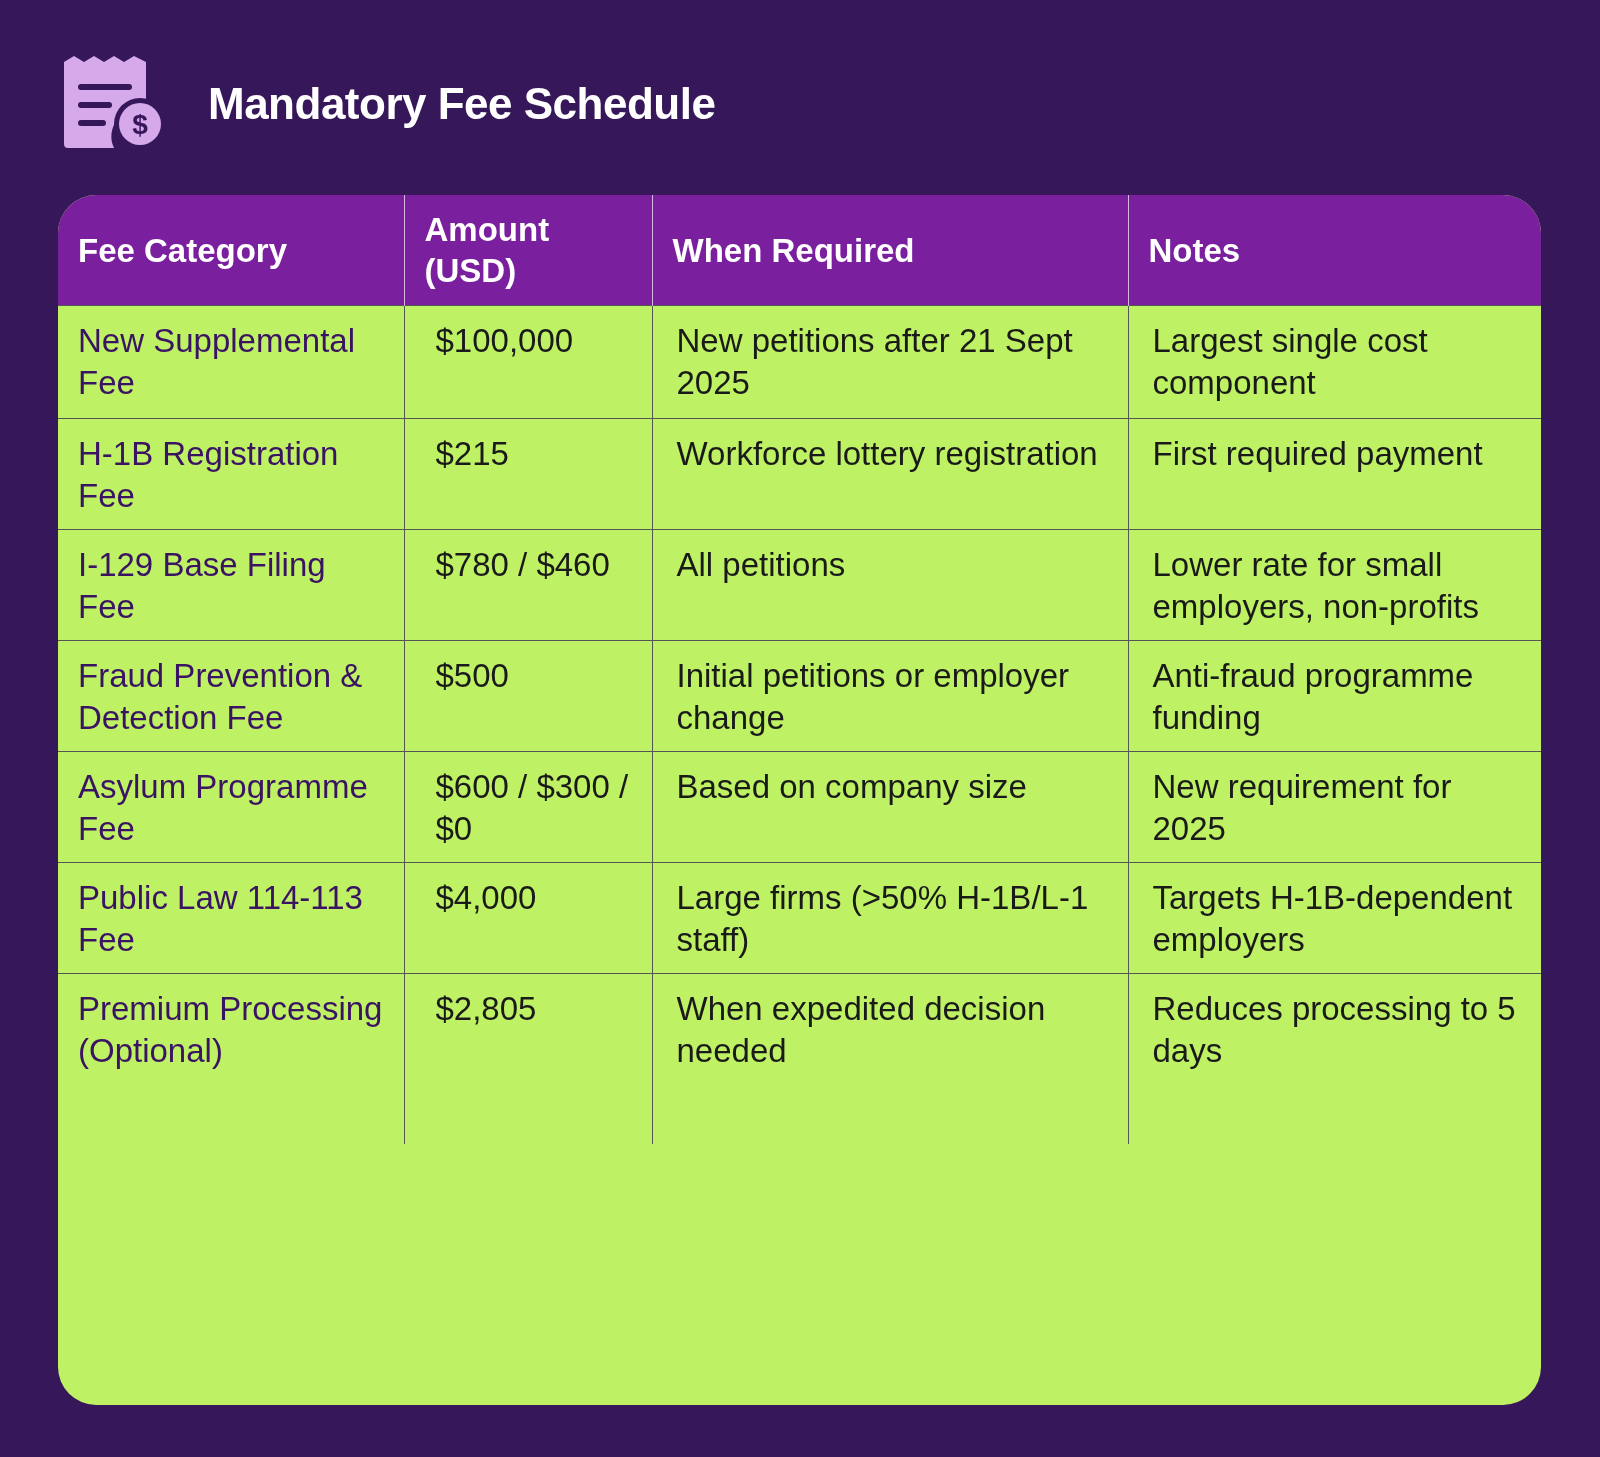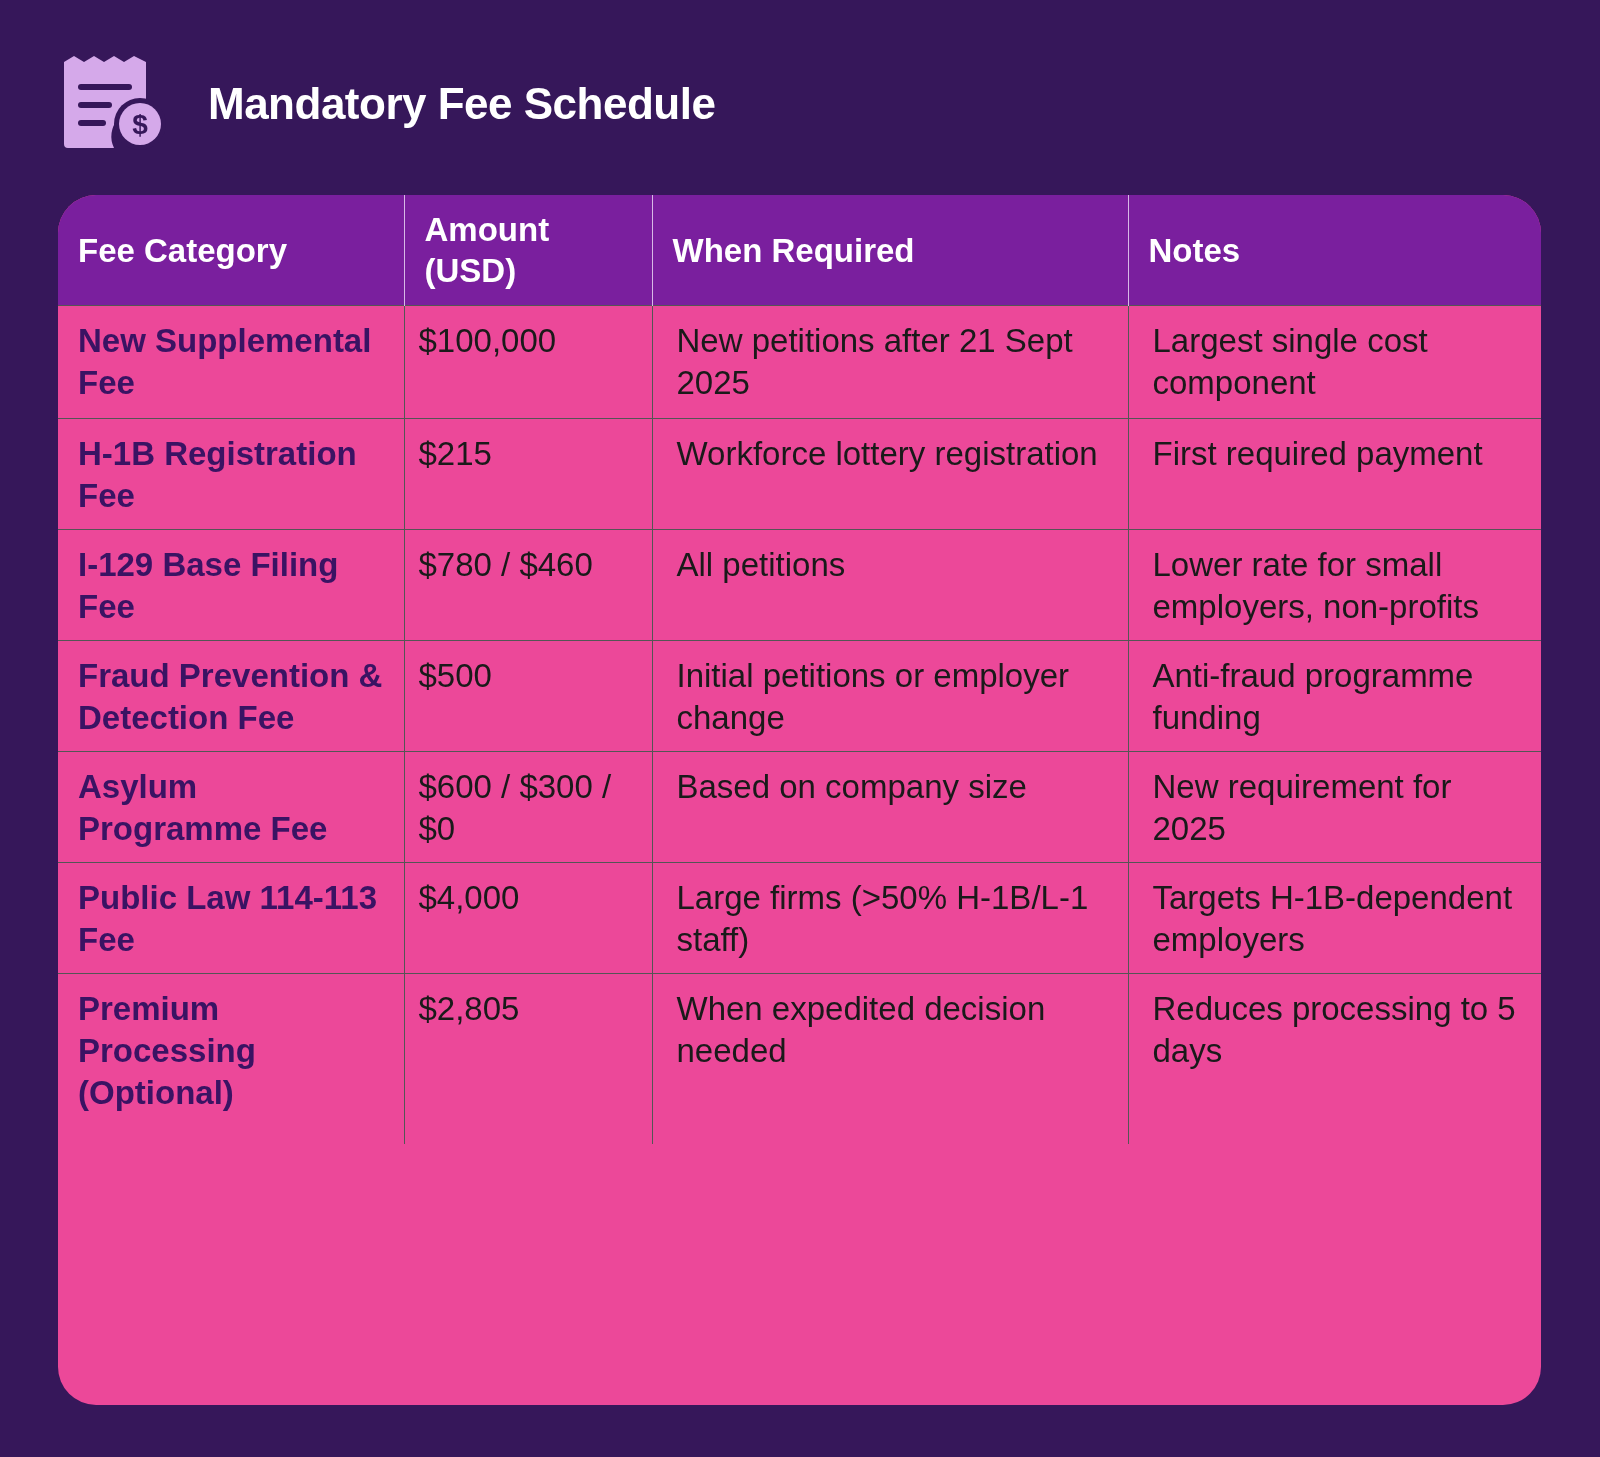--- a/index.html
+++ b/index.html
@@ -10,37 +10,37 @@
     position: relative; overflow: hidden;
   }
   .header { position: absolute; left: 62px; top: 56px; height: 96px; display: flex; align-items: center; }
   .icon-wrap { width: 106px; height: 96px; position: relative; }
   .title {
     margin-left: 40px; color: #ffffff; font-weight: bold; font-size: 44px;
     letter-spacing: -0.5px; line-height: 1;
   }
   .table-wrap {
     position: absolute; left: 58px; top: 195px; width: 1483px; height: 1210px;
-    background: #ec4899; border-radius: 38px; overflow: hidden;
+    background: #bef264; border-radius: 38px; overflow: hidden;
   }
   table { border-collapse: collapse; width: 100%; table-layout: fixed; }
   col.c1 { width: 346px; } col.c2 { width: 248px; } col.c3 { width: 476px; } col.c4 { width: 413px; }
   thead th {
     background: #7a1f9e; color: #ffffff; font-weight: bold; font-size: 33px;
     text-align: left; vertical-align: middle; padding: 12px 18px 12px 20px; height: 86px; line-height: 41px;
     border-right: 1px solid #d7b9e6;
   }
   thead th:last-child { border-right: none; margin-left: 23px; }
   tbody td {
     font-size: 33px; line-height: 42px; color: #1a1a1a; vertical-align: top;
     padding: 14px 14px 12px 24px; border-right: 1px solid #555; border-top: 1px solid #555;
   }
   tbody td:last-child { border-right: none; }
-  tbody td.cat { color: #3a1363; font-weight: bold; padding-left: 20px; }
-  tbody td.amt { padding-left: 14px; }
+  tbody td.cat { color: #3a1363; font-weight: normal; padding-left: 20px; }
+  tbody td.amt { padding-left: 31px; }
 </style>
 </head>
 <body>
 
 <div class="header">
   <div class="icon-wrap">
     <svg width="106" height="96" viewBox="0 0 106 96">
       <path d="M2 6 L12 0 L22 6 L32 0 L42 6 L52 0 L62 6 L72 0 L84 6 L84 56 A26 26 0 0 0 52 92 L6 92 Q2 92 2 88 Z" fill="#d5a9ea"></path>
       <rect x="16" y="28" width="54" height="6" rx="3" fill="#36175a"></rect>
       <rect x="16" y="46" width="34" height="6" rx="3" fill="#36175a"></rect>

